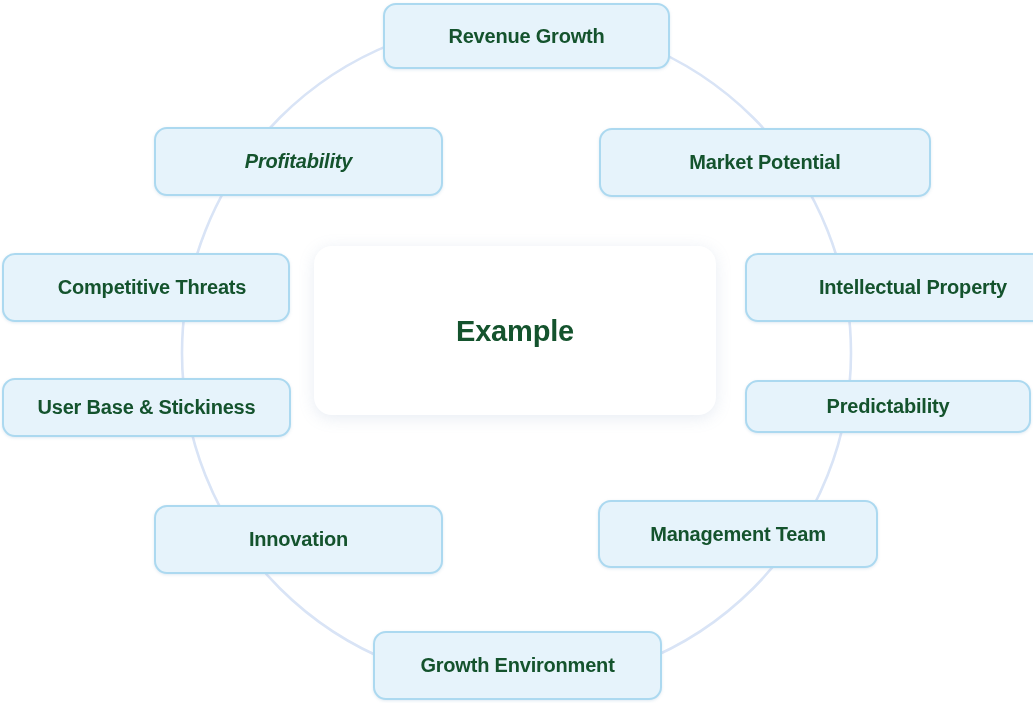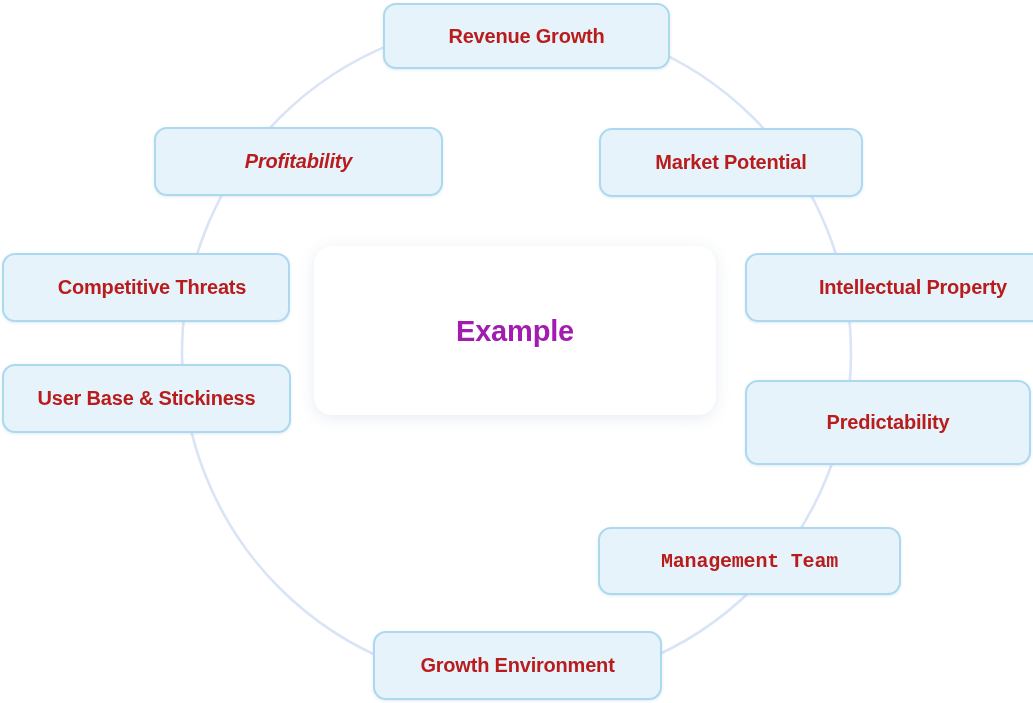--- a/index.html
+++ b/index.html
@@ -29,56 +29,56 @@
     box-sizing: border-box;
     background: #E6F3FB;
     border: 2px solid #ACD9F0;
     border-radius: 13px;
     display: flex;
     align-items: center;
     justify-content: center;
     box-shadow: 0 1px 3px rgba(130, 170, 205, 0.25);
   }
   .node-label {
-    color: #b91c1c;
+    color: #14532d;
     font-size: 20px;
     font-weight: bold;
     letter-spacing: -0.2px;
     white-space: nowrap;
     text-align: center;
   }
   
   .n0 { left: 383px; top: 3px;   width: 287px; height: 66px; }
   .n1 { left: 154px; top: 127px; width: 289px; height: 69px; font-style: italic; }
-  .n2 { left: 599px; top: 128px; width: 264px; height: 69px; }
+  .n2 { left: 599px; top: 128px; width: 332px; height: 69px; }
   .n3 { left: 2px;   top: 253px; width: 288px; height: 69px; padding-left: 12px; }
   .n4 { left: 745px; top: 253px; width: 336px; height: 69px; }
-  .n5 { left: 2px;   top: 364px; width: 289px; height: 69px; }
-  .n6 { left: 745px; top: 380px; width: 286px; height: 85px; }
+  .n5 { left: 2px;   top: 378px; width: 289px; height: 59px; }
+  .n6 { left: 745px; top: 380px; width: 286px; height: 53px; }
   .n7 { left: 154px; top: 505px; width: 289px; height: 69px; }
-  .n8 { left: 598px; top: 527px; width: 303px; height: 68px; font-family: Liberation Mono, monospace; }
+  .n8 { left: 598px; top: 500px; width: 280px; height: 68px; }
   .n9 { left: 373px; top: 631px; width: 289px; height: 69px; }
   .center-card {
     position: absolute;
     z-index: 3;
     left: 314px;
     top: 246px;
     width: 402px;
     height: 169px;
     box-sizing: border-box;
     background: #ffffff;
     border-radius: 18px;
     box-shadow: 0 3px 16px rgba(120, 150, 190, 0.18);
     display: flex;
     flex-direction: column;
     align-items: center;
     justify-content: center;
   }
   .center-title-line {
-    color: #a21caf;
+    color: #14532d;
     font-size: 29px;
     font-weight: bold;
     line-height: 44px;
     letter-spacing: -0.2px;
     text-align: left;
     white-space: nowrap;
   }
 </style>
 </head>
 <body>
@@ -110,20 +110,23 @@
   </div>
 
   <div class="node n5">
     <span class="node-label">User Base &amp; Stickiness</span>
   </div>
 
   <div class="node n6">
     <span class="node-label">Predictability</span>
   </div>
 
+  <div class="node n7">
+    <span class="node-label">Innovation</span>
+  </div>
 
   <div class="node n8">
     <span class="node-label">Management Team</span>
   </div>
 
   <div class="node n9">
     <span class="node-label">Growth Environment</span>
   </div>
 
   <div class="center-card">

